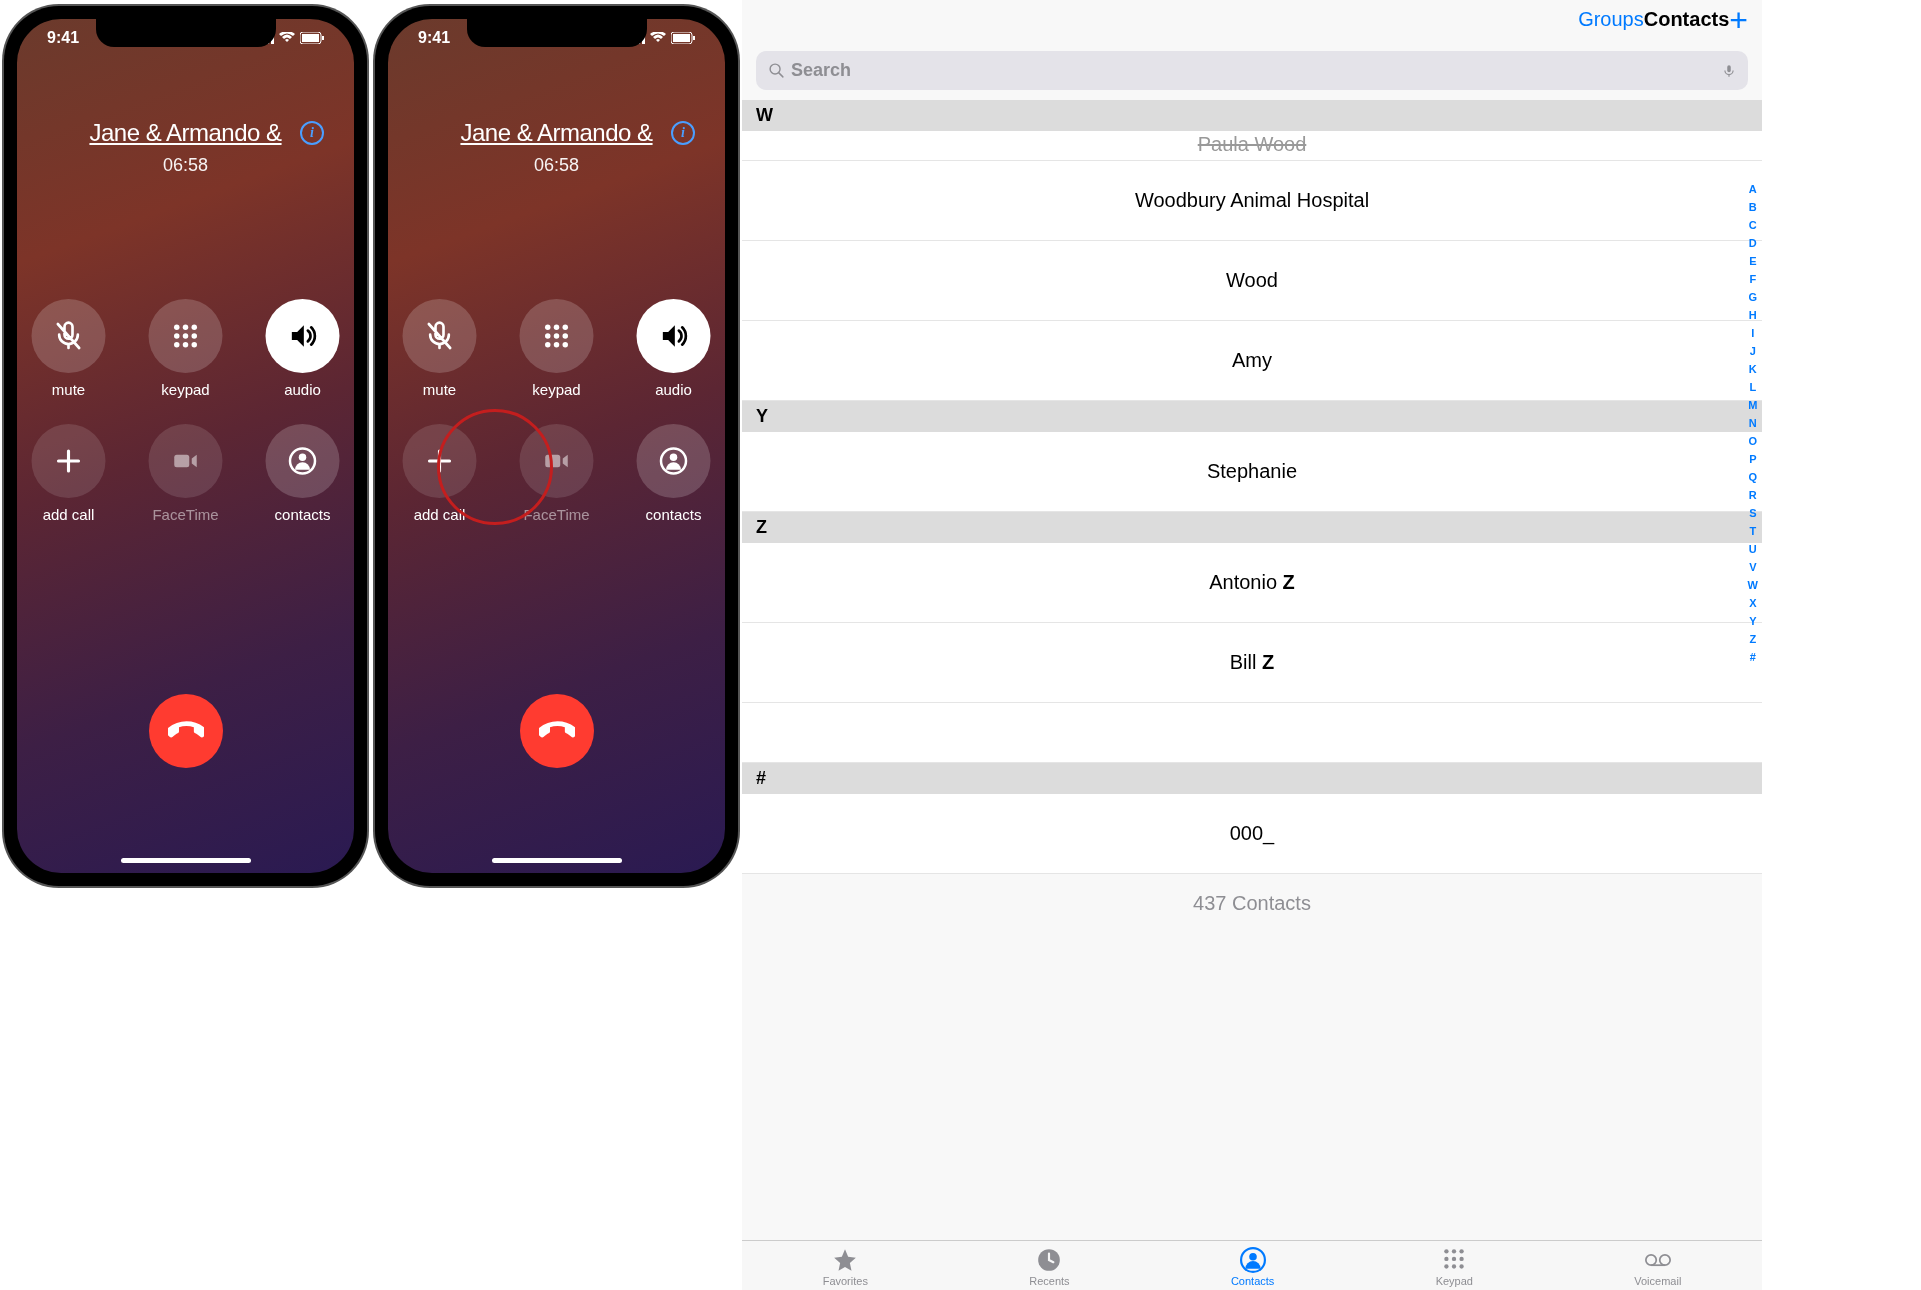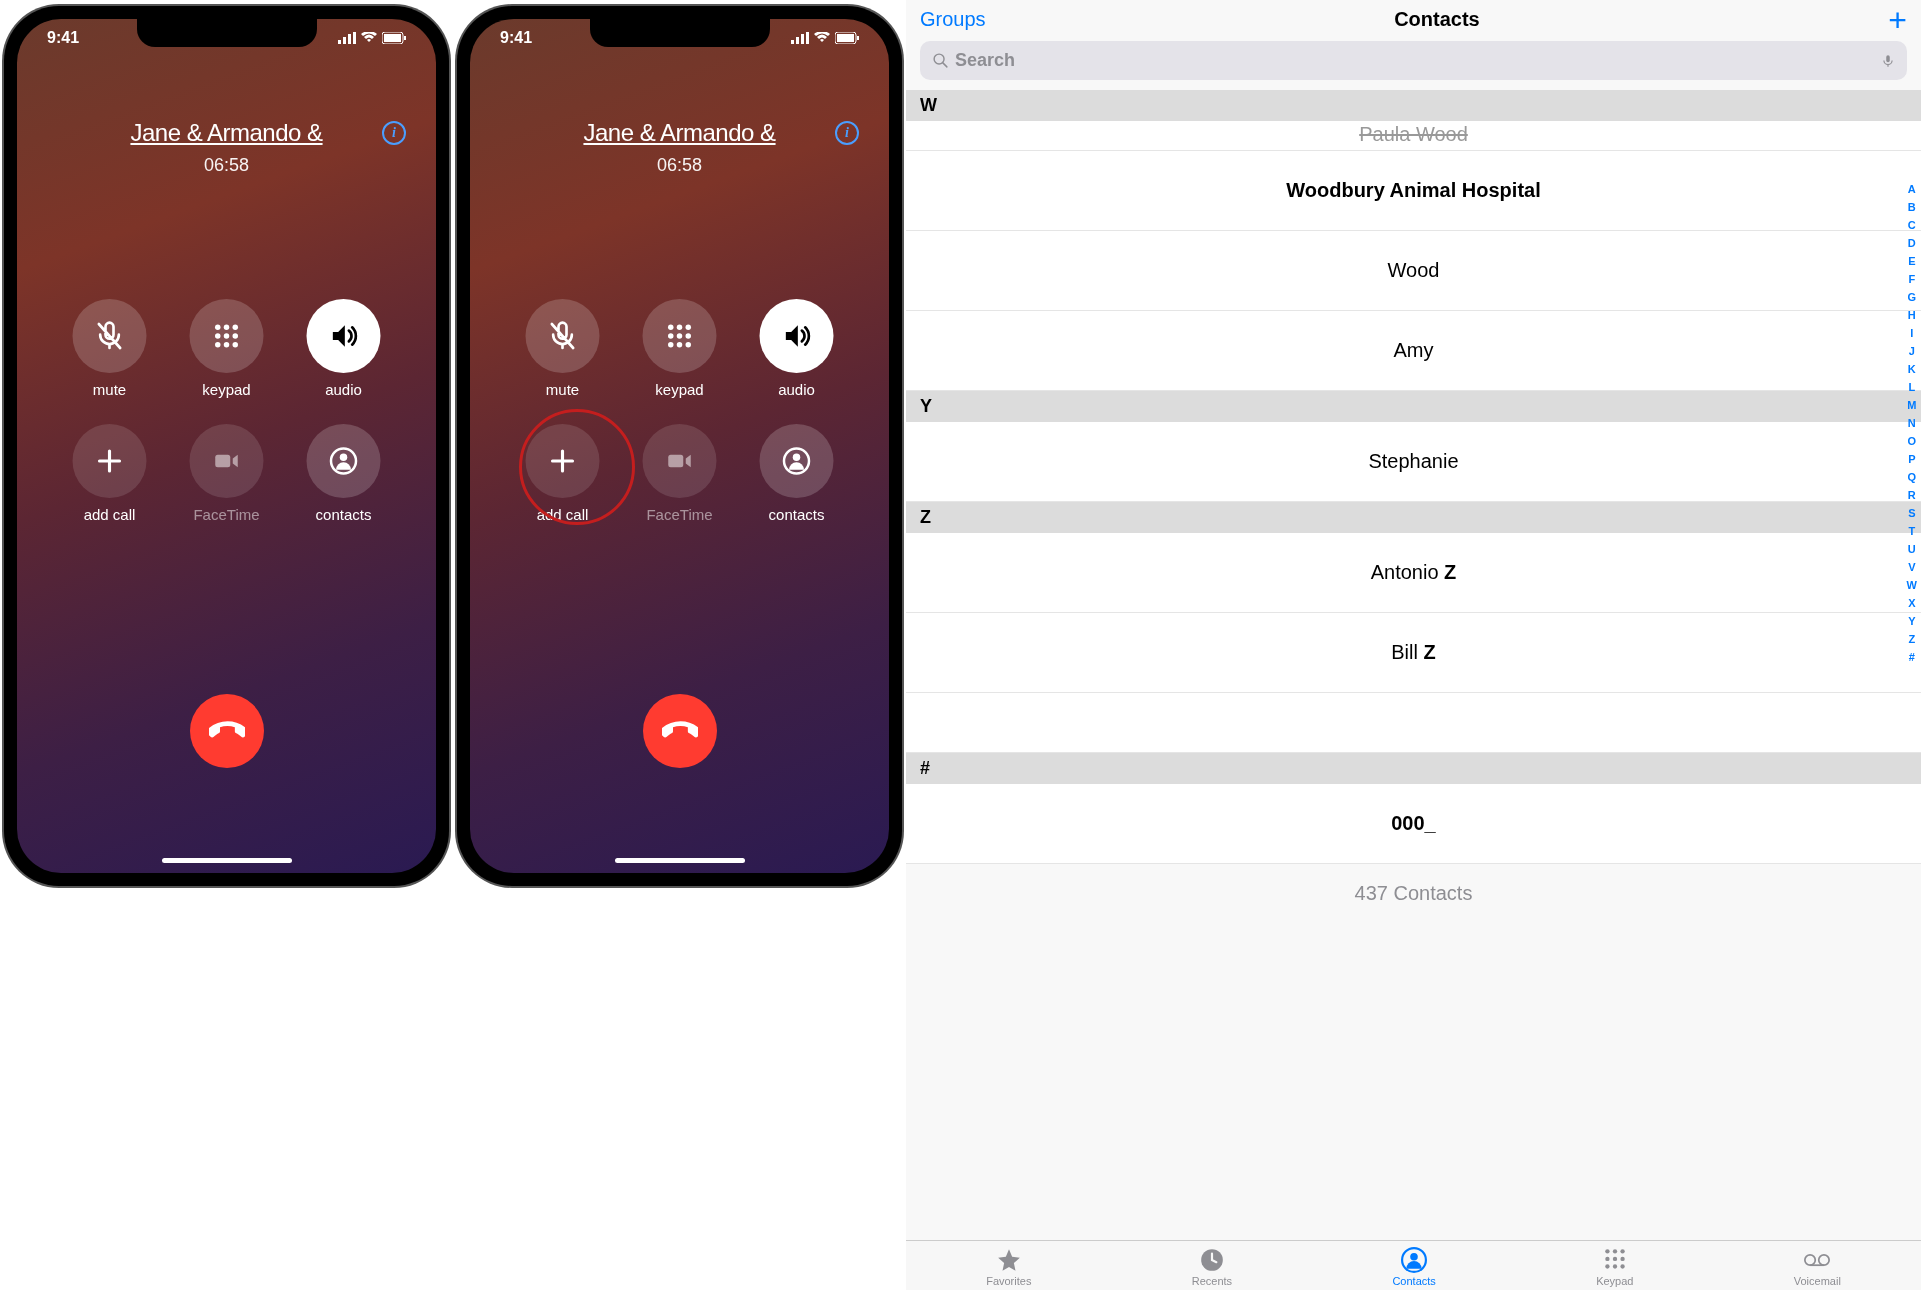--- a/index.html
+++ b/index.html
@@ -1,17 +1,17 @@
 <!DOCTYPE html>
 <html><head>
 <meta charset="utf-8">
 <style>
 * { margin:0; padding:0; box-sizing:border-box; font-family:-apple-system,Helvetica,Arial,sans-serif;}
 body { background:#fff; width:1921px; height:1290px; display:flex;}
-.phone { width:445px; height:880px; margin:6px 4px; position:relative; border-radius:55px; background:#000; padding:13px; box-shadow:0 0 0 2px #555;}
+.phone { width:363px; height:880px; margin:6px 4px; position:relative; border-radius:55px; background:#000; padding:13px; box-shadow:0 0 0 2px #555;}
 .screen { width:100%; height:100%; border-radius:44px; background:linear-gradient(160deg,#6b3a2c 0%,#7d3428 25%,#5c2633 50%,#3d1f45 75%,#2a1a52 100%); position:relative; overflow:hidden;}
 .notch { position:absolute; top:0; left:50%; transform:translateX(-50%); width:180px; height:28px; background:#000; border-radius:0 0 18px 18px; z-index:10;}
 .statusbar { position:absolute; top:10px; width:100%; padding:0 30px; display:flex; justify-content:space-between; color:#fff; font-size:16px; font-weight:600;}
 .s-icons { display:flex; gap:5px; align-items:center;}
 .caller { text-align:center; color:#fff; padding-top:100px;}
 .caller-name { font-size:24px; font-weight:400; letter-spacing:-0.5px;text-decoration:underline;}
 .duration { font-size:18px; margin-top:8px; color:rgba(255,255,255,0.95);}
 .info-icon { position:absolute; top:102px; right:30px; width:24px; height:24px; border:2px solid #4a9eff; border-radius:50%; color:#4a9eff; font-size:14px; font-style:italic; font-family:Georgia,serif; display:flex; align-items:center; justify-content:center; font-weight:bold;}
 .grid { position:absolute; top:280px; left:50%; transform:translateX(-50%); display:grid; grid-template-columns:repeat(3,95px); gap:26px 22px; justify-items:center;}
 .btn { display:flex; flex-direction:column; align-items:center; color:#fff; font-size:15px;}
@@ -19,30 +19,30 @@
 .btn-circ.white { background:#fff; color:#000;}
 .btn-circ.dim { background:rgba(255,255,255,0.12);}
 .btn.dim-label { color:rgba(255,255,255,0.5);}
 .endcall { position:absolute; bottom:105px; left:50%; transform:translateX(-50%); width:74px; height:74px; border-radius:50%; background:#ff3b30; display:flex; align-items:center; justify-content:center;}
 .home-ind { position:absolute; bottom:10px; left:50%; transform:translateX(-50%); width:130px; height:5px; background:#fff; border-radius:3px;}
 .highlight-ring { position:absolute; border:3px solid #c41e1e; border-radius:50%; width:116px; height:116px; top:390px; left:49px;}
 .svg-ico { fill:#fff; width:32px; height:32px;}
 
 .contacts { flex:1; background:#f8f8f8; display:flex; flex-direction:column; position:relative; max-width:1020px;}
 .c-header { padding:8px 14px 10px; background:#f8f8f8;}
-.c-top { display:flex; justify-content:space-between; align-items:center; margin-bottom:10px;}
+.c-top { display:flex; justify-content:flex-end; align-items:center; margin-bottom:20px;}
 .c-groups { color:#007aff; font-size:20px;}
 .c-title { font-size:20px; font-weight:600; color:#000;}
 .c-plus { color:#007aff; font-size:32px; font-weight:300; line-height:20px;}
 .search { background:#e4e3e9; border-radius:10px; padding:9px 12px; display:flex; align-items:center; gap:6px;}
 .search-ph { color:#8e8e93; font-size:18px;font-weight:bold;}
 .mic { margin-left:auto; color:#8e8e93;}
 .sect-head { background:#dcdcdc; padding:5px 14px; font-size:18px; font-weight:700; color:#000;}
 .row { background:#fff; padding:28px 14px; font-size:20px; color:#000; border-bottom:1px solid #e5e5e5;text-align:center;}
-.row.bold { font-weight:700;}
+.row.bold { font-weight:400;}
 .row-partial { color:#999; text-decoration:line-through; padding-bottom:4px; padding-top:2px;}
 .index { position:absolute; right:4px; top:180px; display:flex; flex-direction:column; color:#007aff; font-size:11px; font-weight:600; line-height:18px; text-align:center;}
 .count { text-align:center; color:#8e8e93; font-size:20px; padding:18px 0;}
 .tabbar { margin-top:auto; background:#f7f7f7; border-top:1px solid #ccc; display:flex; justify-content:space-around; padding:6px 0 3px;}
 .tab { display:flex; flex-direction:column; align-items:center; color:#8e8e93; font-size:11px; gap:2px;}
 .tab.active { color:#007aff;}
 .tab-ico { width:26px; height:26px; display:flex; align-items:center; justify-content:center;}
 .bold-part { font-weight:700;}
 </style>
 </head>

